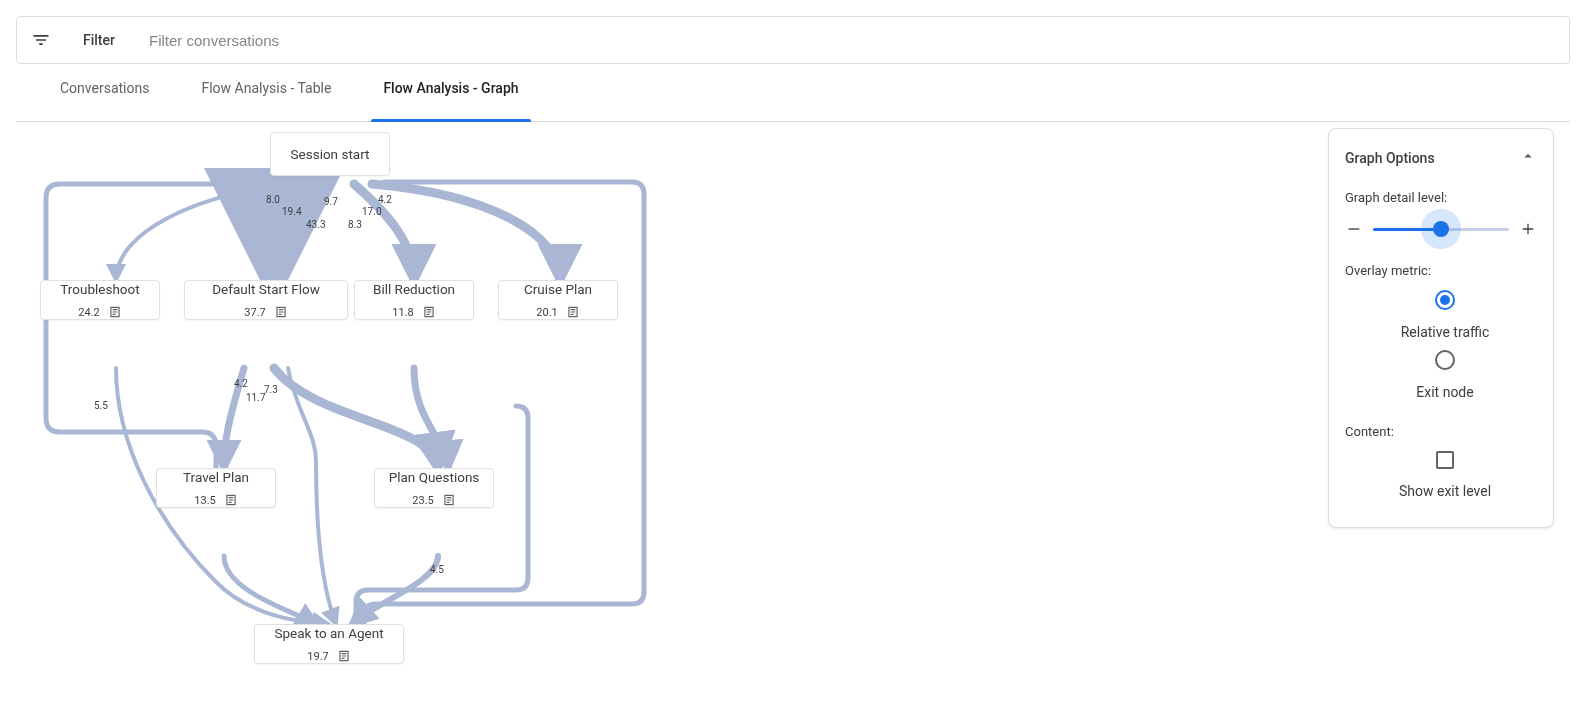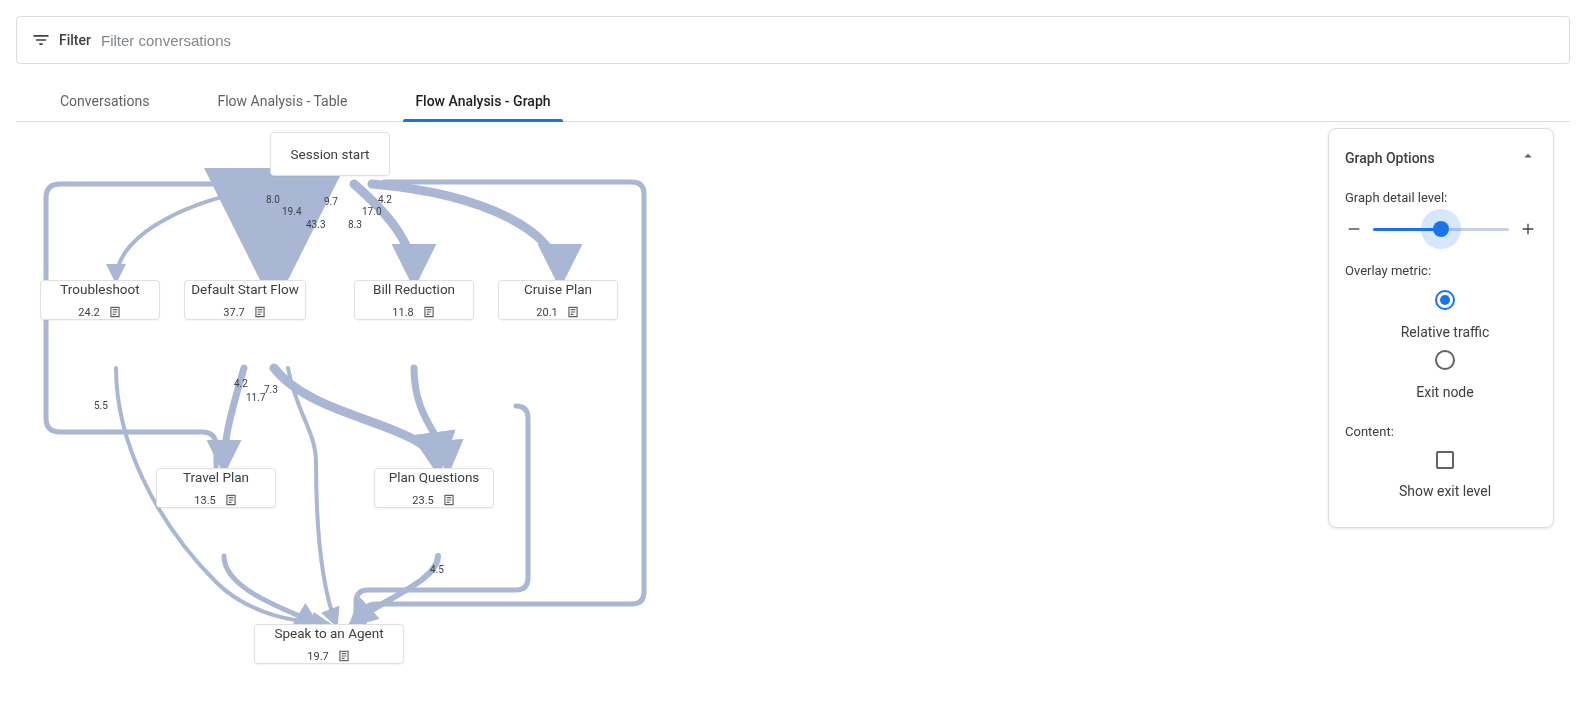--- a/index.html
+++ b/index.html
@@ -27,43 +27,42 @@
   
   .filter-bar {
     position: absolute;
     left: 16px; top: 16px; right: 16px;
     height: 48px;
     border: 1px solid var(--border);
     border-radius: 4px;
     display: flex;
     align-items: center;
     padding: 0 14px;
-    gap: 8px;
+    gap: 32px;
     background: #fff;
   }
   .filter-icon svg { display: block; }
   .filter-label { font-weight: 500; font-size: 14px; color: #3c4043; }
   .filter-input {
     border: none; outline: none;
     font-size: 15px;
     color: var(--text);
     flex: 1;
   }
   .filter-input::placeholder { color: var(--light-muted); }
 
   
   .tab-row {
     position: absolute;
     left: 16px; right: 16px; top: 80px;
     height: 42px;
     border-bottom: 1px solid var(--border);
     display: flex;
-    gap: 44px;
+    gap: 28px;
     padding-left: 32px;
-    align-items: flex-end;
   }
   .tab {
     font-size: 14px;
     color: var(--muted);
     padding: 0 12px 12px 12px;
     cursor: pointer;
     position: relative;
   }
   .tab.active {
     color: var(--text);
@@ -302,21 +301,21 @@
     <div class="node-sub">
       <span class="node-value">24.2</span>
       <span class="node-icon">
           <svg width="14" height="14" viewBox="0 0 24 24">
             <path fill="none" stroke="#5f6368" stroke-width="2" d="M5 4h14v16H5z M8 8h8 M8 12h8 M8 16h5"></path>
           </svg>
         </span>
     </div>
   </div>
 
-  <div class="node" style="left:168px; top:158px; width:122px;">
+  <div class="node" style="left:168px; top:158px; width:164px;">
     <div class="node-title">Default Start Flow</div>
     <div class="node-sub">
       <span class="node-value">37.7</span>
       <span class="node-icon">
           <svg width="14" height="14" viewBox="0 0 24 24">
             <path fill="none" stroke="#5f6368" stroke-width="2" d="M5 4h14v16H5z M8 8h8 M8 12h8 M8 16h5"></path>
           </svg>
         </span>
     </div>
   </div>

